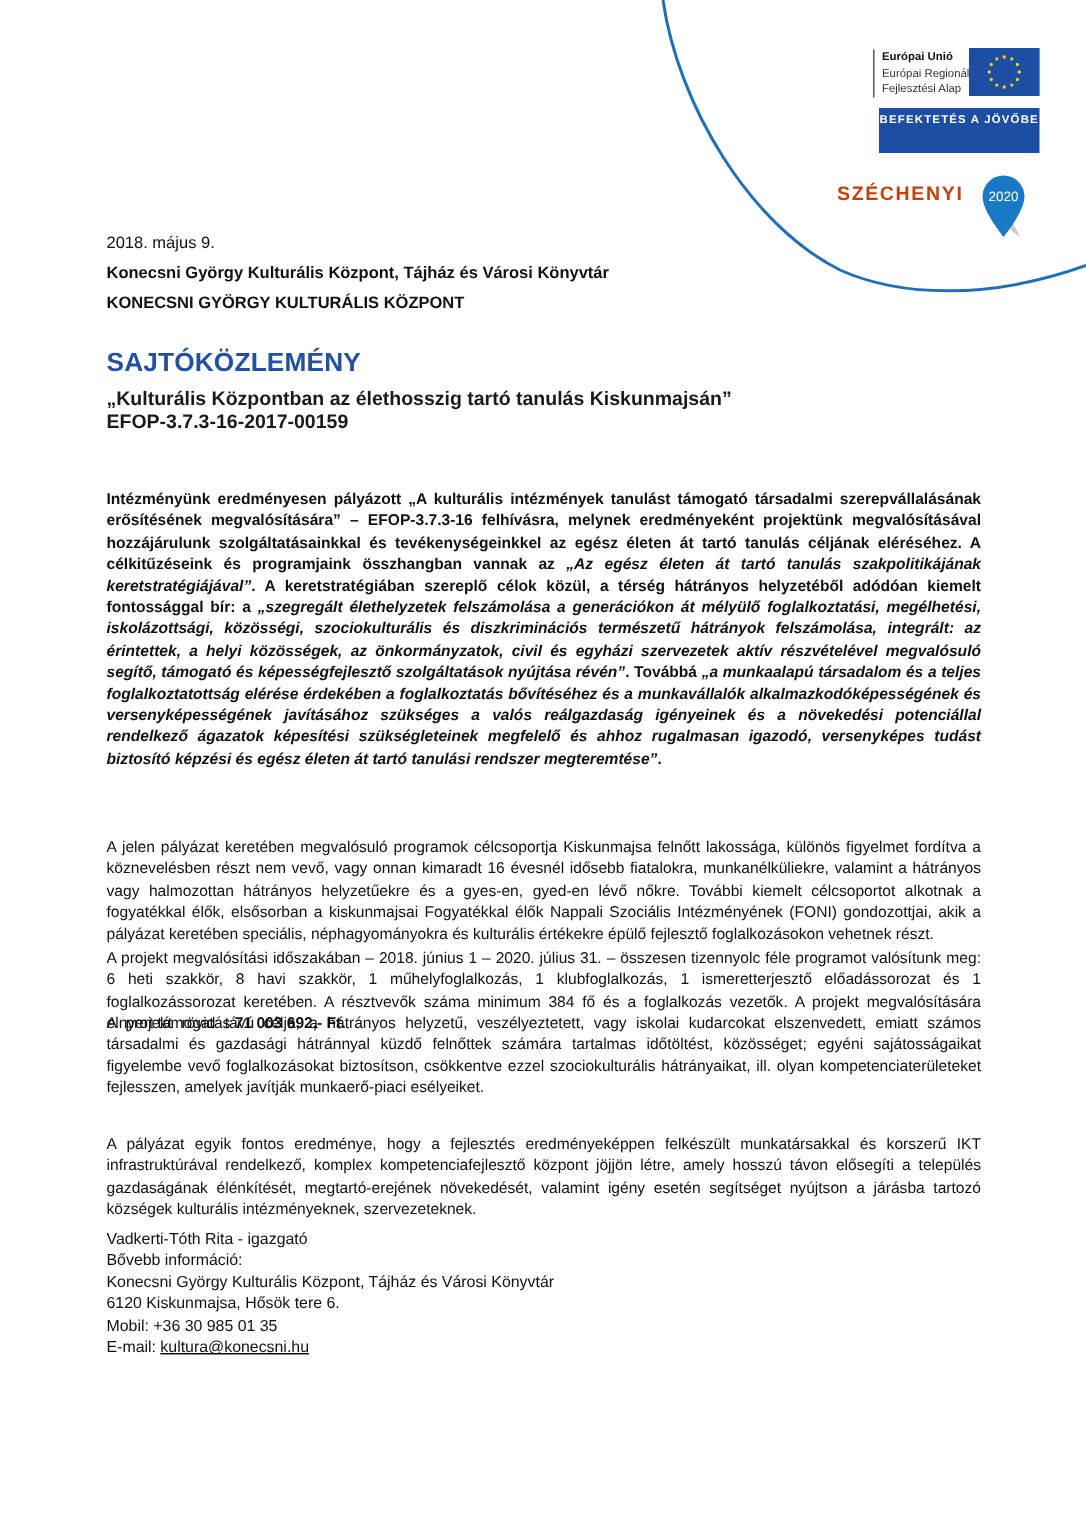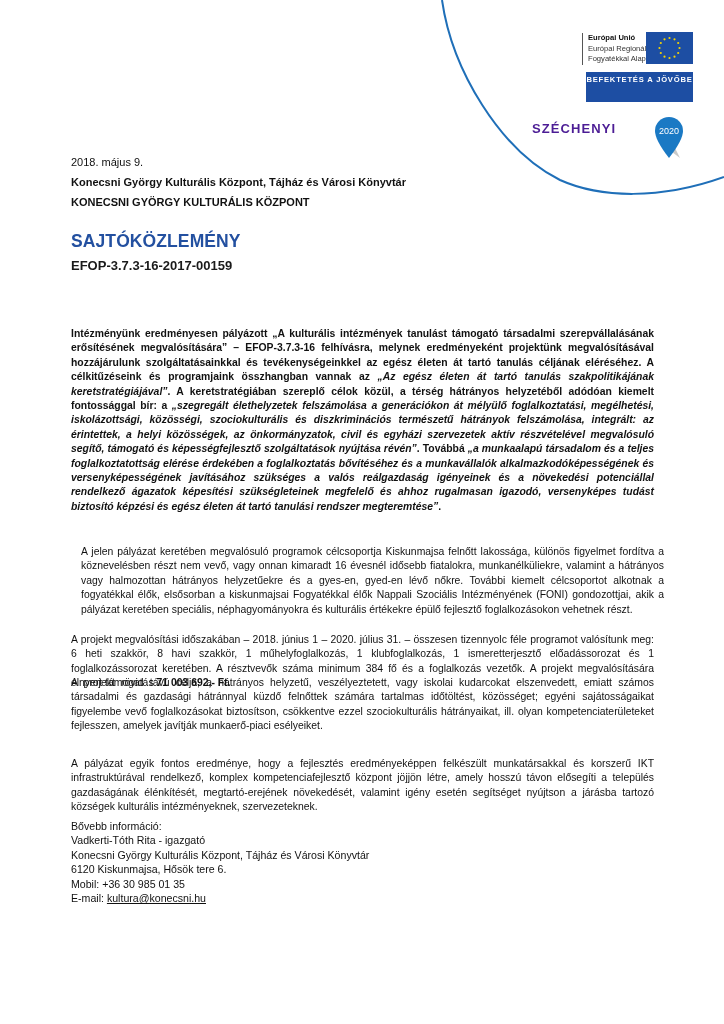--- a/index.html
+++ b/index.html
@@ -11,56 +11,56 @@
   .arc { position: absolute; left: 0; top: 0; width: 724px; height: 220px; pointer-events: none; }
   .logo-hu { position: absolute; left: 494px; top: 22px; width: 84px; text-align: center; }
   .crest { display: block; margin: 0 auto; width: 22px; height: 44px; }
   .hu-text { font-family: "Liberation Serif", serif; font-size: 8.5px; color: #444; line-height: 10px; letter-spacing: 0.3px; margin-top: 3px; }
   .eu-sep { position: absolute; left: 582px; top: 33px; width: 1px; height: 32px; background: #555; }
   .eu-text { position: absolute; left: 588px; top: 33px; font-size: 7.6px; line-height: 10.5px; color: #333; }
   .eu-text b { color: #111; }
   .eu-flag { position: absolute; left: 646px; top: 32px; width: 47px; height: 32px; background: #1d4ea3; }
   .befektetes { position: absolute; left: 586px; top: 72px; width: 107px; height: 30px; background: #1d4ea3; color: #fff;
                 font-size: 7.6px; font-weight: bold; letter-spacing: 0.8px; line-height: 15px; text-align: center; }
-  .szechenyi { position: absolute; left: 532px; top: 121px; font-size: 13px; font-weight: bold; letter-spacing: 1.1px; color: #4c1d95; }
+  .szechenyi { position: absolute; left: 558px; top: 121px; font-size: 13px; font-weight: bold; letter-spacing: 1.1px; color: #c2410c; }
   .pin { position: absolute; left: 654px; top: 116px; width: 30px; height: 44px; }
 
   
   .meta { position: absolute; left: 71px; top: 152px; font-size: 11px; line-height: 20px; }
   .meta .b { font-weight: bold; }
   .title { position: absolute; left: 71px; top: 231px; font-size: 17.5px; font-weight: bold; color: #2350a0; letter-spacing: 0.1px; }
   .subtitle { position: absolute; left: 71px; top: 258px; font-size: 13px; font-weight: bold; line-height: 15px; color: #1a1a1a; }
 
   .para { position: absolute; left: 71px; width: 583px; font-size: 10.4px; line-height: 14.4px; text-align: justify; }
   .para.bold { font-weight: bold; margin-top: 17px; }
   .para .it { font-style: italic; }
   .para .b { font-weight: bold; }
   #p1 { top: 310px; }
-  #p2 { top: 545px; margin-left: 10px; }
+  #p2 { top: 559px; }
   #p3 { top: 633px; }
   #p4 { top: 676px; }
   #p5 { top: 757px; }
   .contact { position: absolute; left: 71px; top: 819px; font-size: 10.6px; line-height: 14.4px; }
   .contact a { color: #111; text-decoration: underline; text-align: right; }
 </style>
 </head>
 <body>
 
 <div class="page">
 
   <svg class="arc" viewBox="0 0 724 220">
     <path d="M442,0 C452,70 500,150 560,180 C600,198 660,200 724,177" fill="none" stroke="#1f6fb8" stroke-width="2"></path>
   </svg>
 
 
   <div class="eu-sep"></div>
   <div class="eu-text">
     <b>Európai Unió</b><br>
     <span>Európai Regionális</span><br>
-    <span>Fogyatékkal Alap</span>
+    <span>Fejlesztési Alap</span>
   </div>
   <svg class="eu-flag" viewBox="0 0 47 32">
     <rect width="47" height="32" fill="#1d4ea3"></rect>
     <g fill="#f5d400">
       <circle cx="23.5" cy="6" r="1.1"></circle>
         <circle cx="28.5" cy="7.3" r="1.1"></circle>
         <circle cx="32.2" cy="11" r="1.1"></circle>
       <circle cx="33.5" cy="16" r="1.1"></circle>
         <circle cx="32.2" cy="21" r="1.1"></circle>
         <circle cx="28.5" cy="24.7" r="1.1"></circle>
@@ -82,34 +82,35 @@
   </svg>
 
   <div class="meta">
     <div>2018. május 9.</div>
     <div class="b">Konecsni György Kulturális Központ, Tájház és Városi Könyvtár</div>
     <div class="b">KONECSNI GYÖRGY KULTURÁLIS KÖZPONT</div>
   </div>
 
   <div class="title">SAJTÓKÖZLEMÉNY</div>
   <div class="subtitle">
+    <div>„Kulturális Központban az élethosszig tartó tanulás Kiskunmajsán”</div>
     <div>EFOP-3.7.3-16-2017-00159</div>
   </div>
 
   <div class="para bold" id="p1"><span>Intézményünk eredményesen pályázott „A kulturális intézmények tanulást támogató társadalmi szerepvállalásának erősítésének megvalósítására” – EFOP-3.7.3-16 felhívásra, melynek eredményeként projektünk megvalósításával hozzájárulunk szolgáltatásainkkal és tevékenységeinkkel az egész életen át tartó tanulás céljának eléréséhez. A célkitűzéseink és programjaink összhangban vannak az </span><span class="it">„Az egész életen át tartó tanulás szakpolitikájának keretstratégiájával”</span><span>. A keretstratégiában szereplő célok közül, a térség hátrányos helyzetéből adódóan kiemelt fontossággal bír: a </span><span class="it">„szegregált élethelyzetek felszámolása a generációkon át mélyülő foglalkoztatási, megélhetési, iskolázottsági, közösségi, szociokulturális és diszkriminációs természetű hátrányok felszámolása, integrált: az érintettek, a helyi közösségek, az önkormányzatok, civil és egyházi szervezetek aktív részvételével megvalósuló segítő, támogató és képességfejlesztő szolgáltatások nyújtása révén”</span><span>. Továbbá </span><span class="it">„a munkaalapú társadalom és a teljes foglalkoztatottság elérése érdekében a foglalkoztatás bővítéséhez és a munkavállalók alkalmazkodóképességének és versenyképességének javításához szükséges a valós reálgazdaság igényeinek és a növekedési potenciállal rendelkező ágazatok képesítési szükségleteinek megfelelő és ahhoz rugalmasan igazodó, versenyképes tudást biztosító képzési és egész életen át tartó tanulási rendszer megteremtése”</span><span>.</span></div>
 
   <div class="para" id="p2">A jelen pályázat keretében megvalósuló programok célcsoportja Kiskunmajsa felnőtt lakossága, különös figyelmet fordítva a köznevelésben részt nem vevő, vagy onnan kimaradt 16 évesnél idősebb fiatalokra, munkanélküliekre, valamint a hátrányos vagy halmozottan hátrányos helyzetűekre és a gyes-en, gyed-en lévő nőkre. További kiemelt célcsoportot alkotnak a fogyatékkal élők, elsősorban a kiskunmajsai Fogyatékkal élők Nappali Szociális Intézményének (FONI) gondozottjai, akik a pályázat keretében speciális, néphagyományokra és kulturális értékekre épülő fejlesztő foglalkozásokon vehetnek részt.</div>
 
   <div class="para" id="p3"><span>A projekt megvalósítási időszakában – 2018. június 1 – 2020. július 31. – összesen tizennyolc féle programot valósítunk meg: 6 heti szakkör, 8 havi szakkör, 1 műhelyfoglalkozás, 1 klubfoglalkozás, 1 ismeretterjesztő előadássorozat és 1 foglalkozássorozat keretében. A résztvevők száma minimum 384 fő és a foglalkozás vezetők. A projekt megvalósítására elnyert támogatás </span><span class="b">71 003 692,- Ft.</span></div>
 
   <div class="para" id="p4">A projekt rövid távú célja, a hátrányos helyzetű, veszélyeztetett, vagy iskolai kudarcokat elszenvedett, emiatt számos társadalmi és gazdasági hátránnyal küzdő felnőttek számára tartalmas időtöltést, közösséget; egyéni sajátosságaikat figyelembe vevő foglalkozásokat biztosítson, csökkentve ezzel szociokulturális hátrányaikat, ill. olyan kompetenciaterületeket fejlesszen, amelyek javítják munkaerő-piaci esélyeiket.</div>
 
   <div class="para" id="p5">A pályázat egyik fontos eredménye, hogy a fejlesztés eredményeképpen felkészült munkatársakkal és korszerű IKT infrastruktúrával rendelkező, komplex kompetenciafejlesztő központ jöjjön létre, amely hosszú távon elősegíti a település gazdaságának élénkítését, megtartó-erejének növekedését, valamint igény esetén segítséget nyújtson a járásba tartozó községek kulturális intézményeknek, szervezeteknek.</div>
 
   <div class="contact">
+    <div>Vadkerti-Tóth Rita - igazgató</div>
     <div>Bővebb információ:</div>
-    <div>Vadkerti-Tóth Rita - igazgató</div>
     <div>Konecsni György Kulturális Központ, Tájház és Városi Könyvtár</div>
     <div>6120 Kiskunmajsa, Hősök tere 6.</div>
     <div>Mobil: +36 30 985 01 35</div>
     <div><span>E-mail: </span><a>kultura@konecsni.hu</a></div>
   </div>
 </div>
 
 </body></html>

